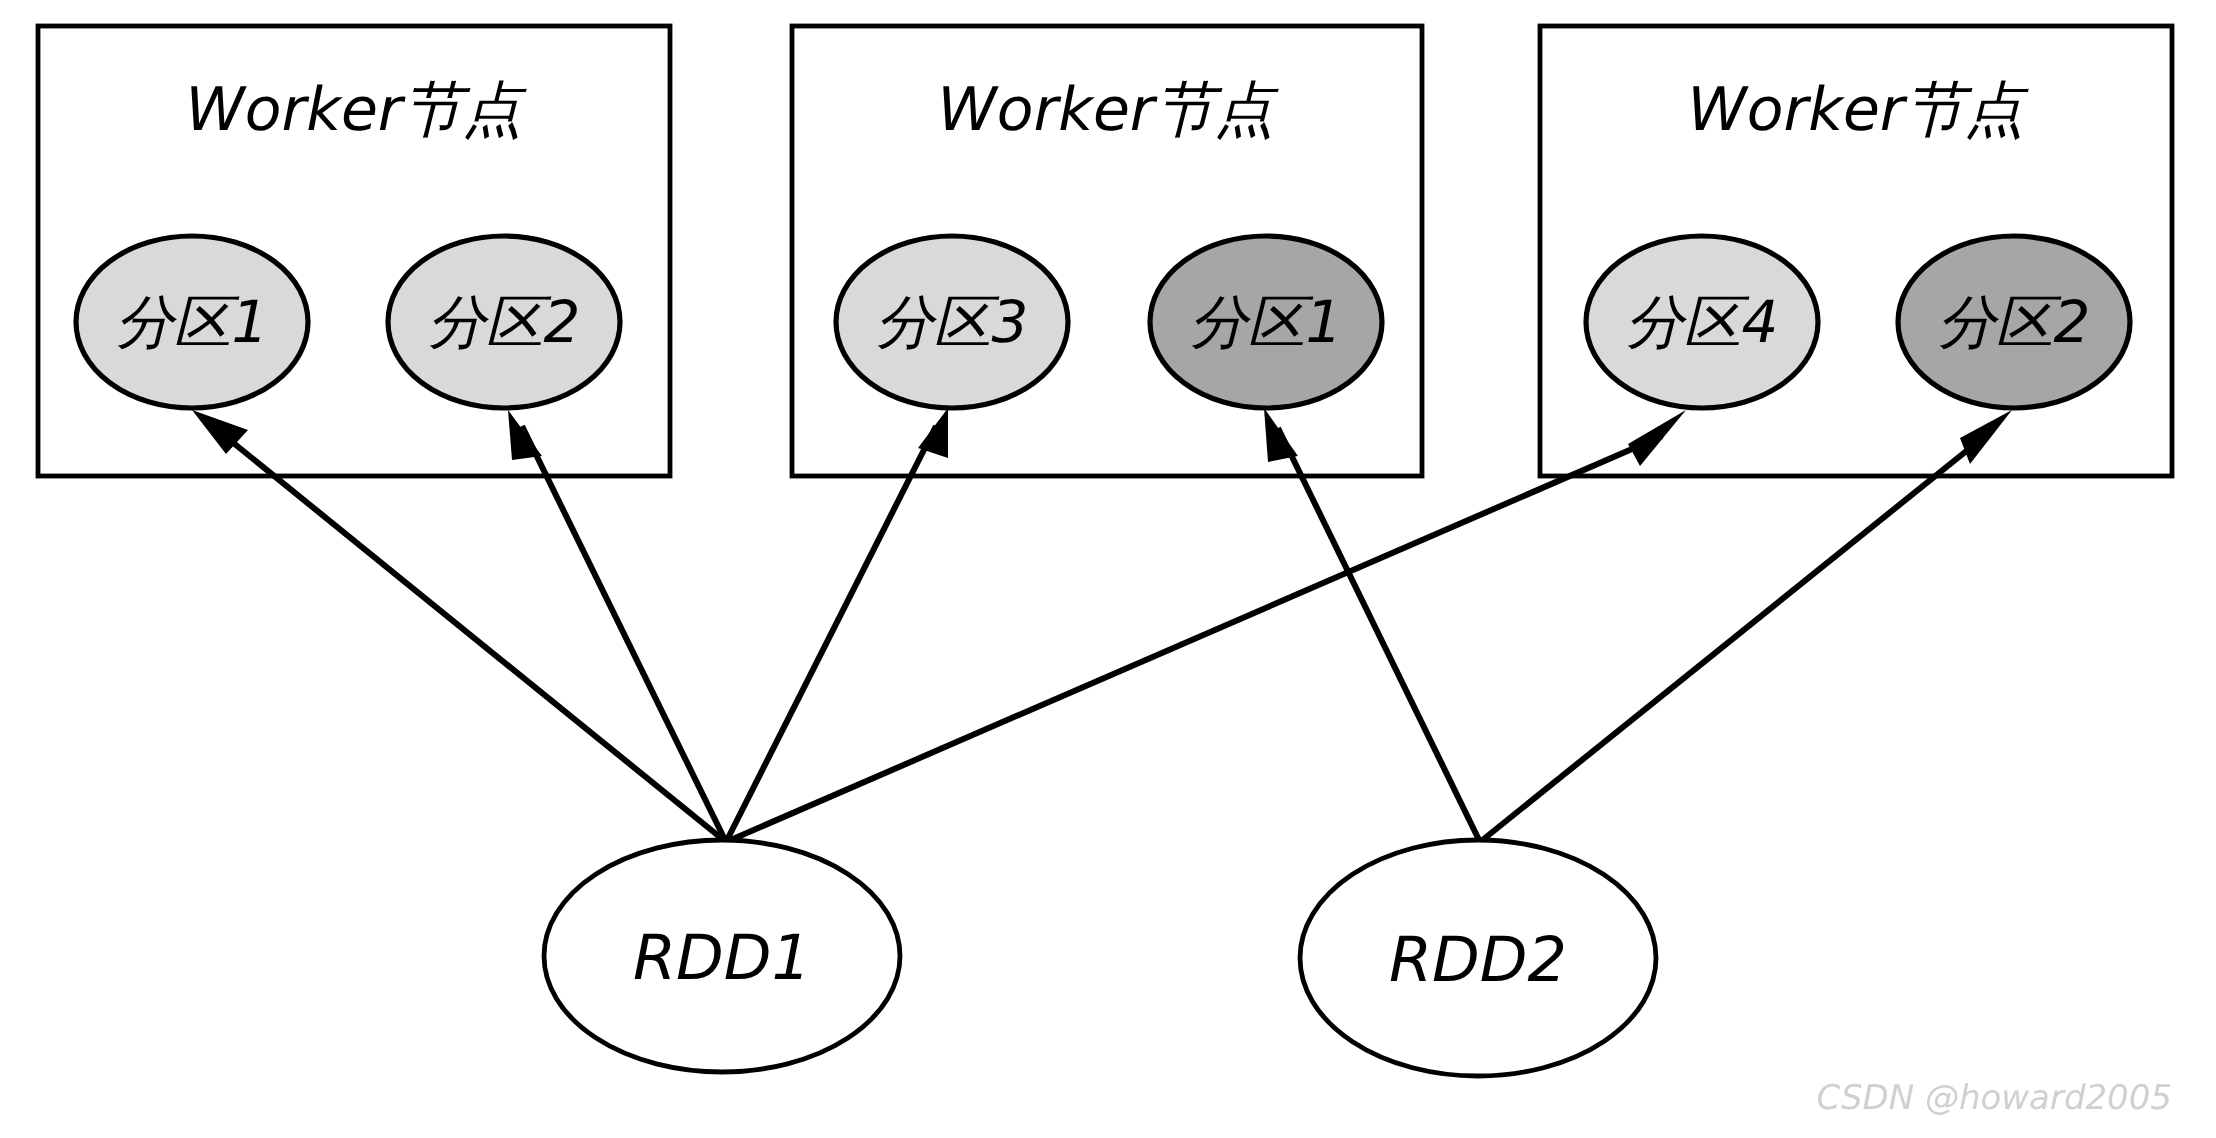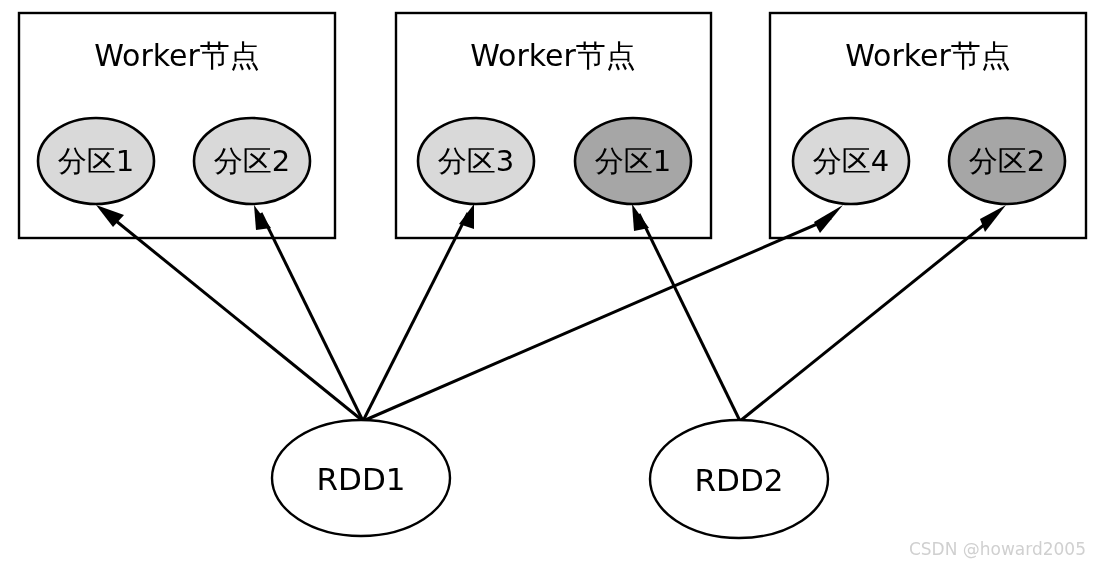--- a/index.html
+++ b/index.html
@@ -9,20 +9,21 @@
   }
   body {
     font-family: "DejaVu Sans", "Liberation Sans", sans-serif;
   }
   #canvas {
     position: relative;
     width: 1101px;
     height: 569px;
     background: #ffffff;
     overflow: hidden;
+    font-style: italic;
   }
   #diagram-svg {
     position: absolute;
     left: 0;
     top: 0;
     width: 1108px;
     height: 569px;
   }
   .worker-box-rect {
     fill: #ffffff;

